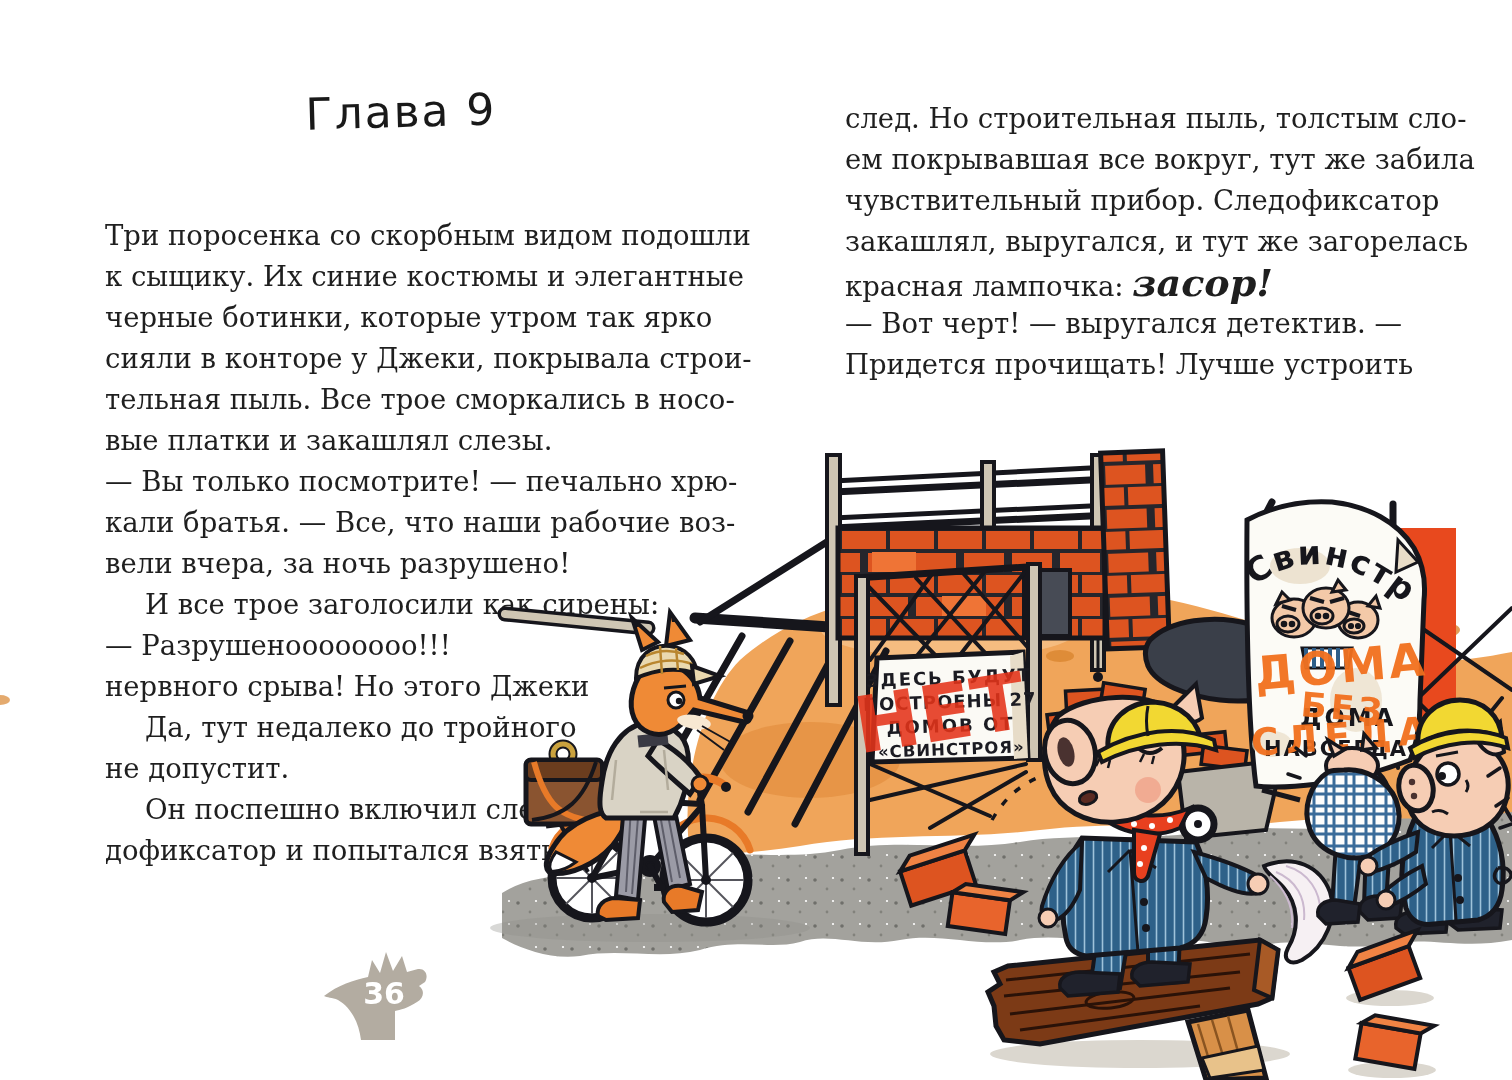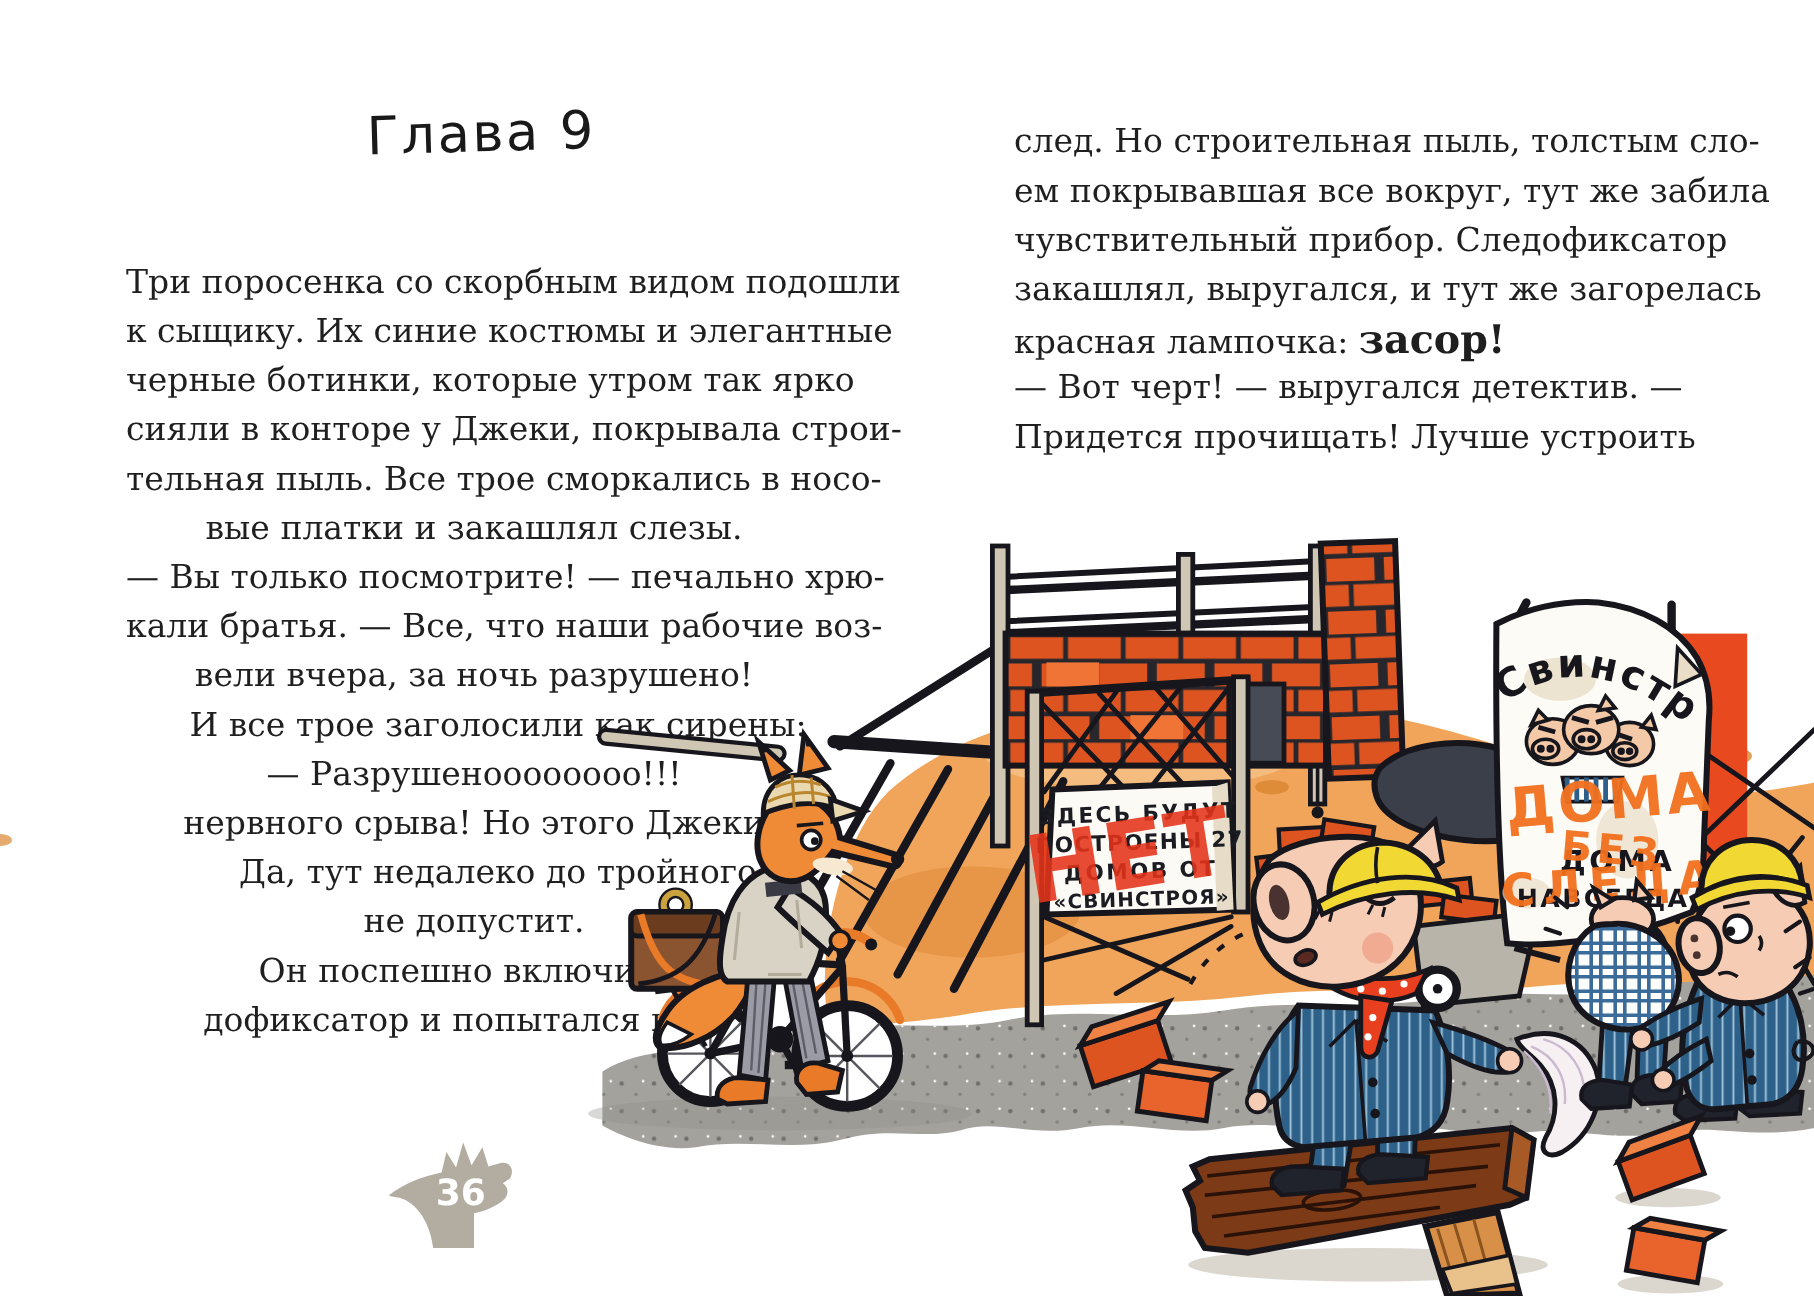--- a/index.html
+++ b/index.html
@@ -2,26 +2,26 @@
 <html><head>
 <meta charset="utf-8">
 <style>
   html,body{margin:0;padding:0;background:#e8e8e8;}
   .page{position:relative;width:1512px;height:1080px;background:#ffffff;overflow:hidden;
         font-family:"DejaVu Serif","Liberation Serif",serif;color:#212121;}
   .chapter-title{position:absolute;left:241px;top:86px;width:320px;text-align:center;
         font-family:"DejaVu Sans","Liberation Sans",sans-serif;font-size:44px;font-weight:normal;
         color:#191919;transform:rotate(-1.6deg);letter-spacing:2px;}
   .col{position:absolute;font-size:27.5px;line-height:41px;color:#1f1f1f;}
-  .col-left{left:105px;top:215px;width:580px;text-align:center;}
+  .col-left{left:105px;top:215px;width:580px;}
   .col-right{left:845px;top:98px;width:600px;}
   .tline{height:41px;white-space:nowrap;}
   .tline.indent{padding-left:40px;}
   .seg.b{font-weight:normal;}
-  .seg.big{font-size:33px;font-weight:bold;}
+  .seg.big{font-size:38px;font-weight:bold;font-style:italic;}
   svg text{user-select:none;}
   .illu{position:absolute;left:0;top:0;}
   .pagemark{position:absolute;left:318px;top:938px;}
 </style>
 </head>
 <body>
 
 <div class="page">
 
   <div class="chapter-title">Глава 9</div>

